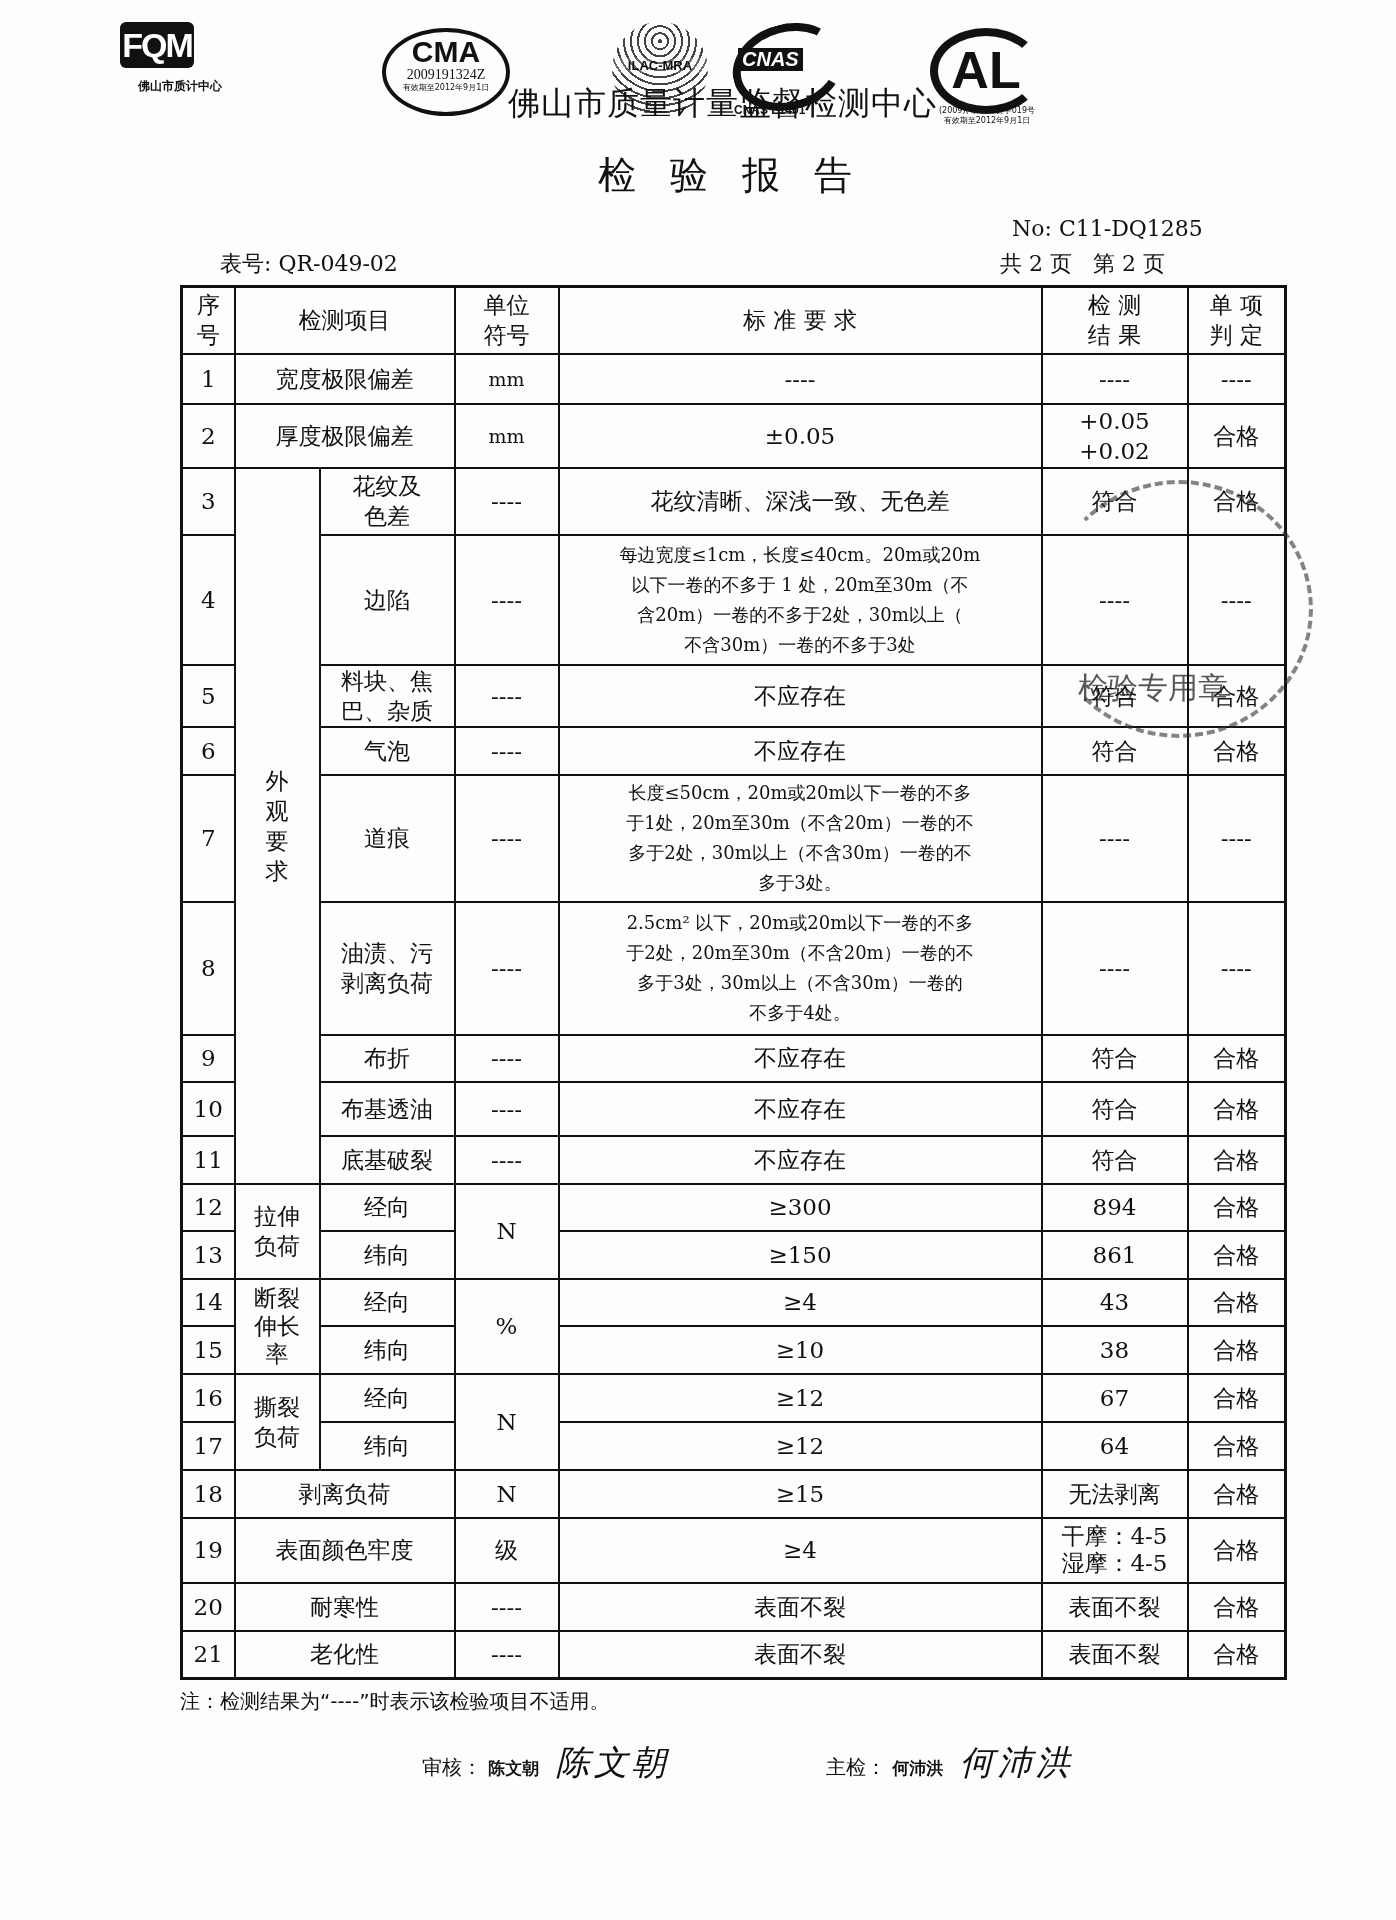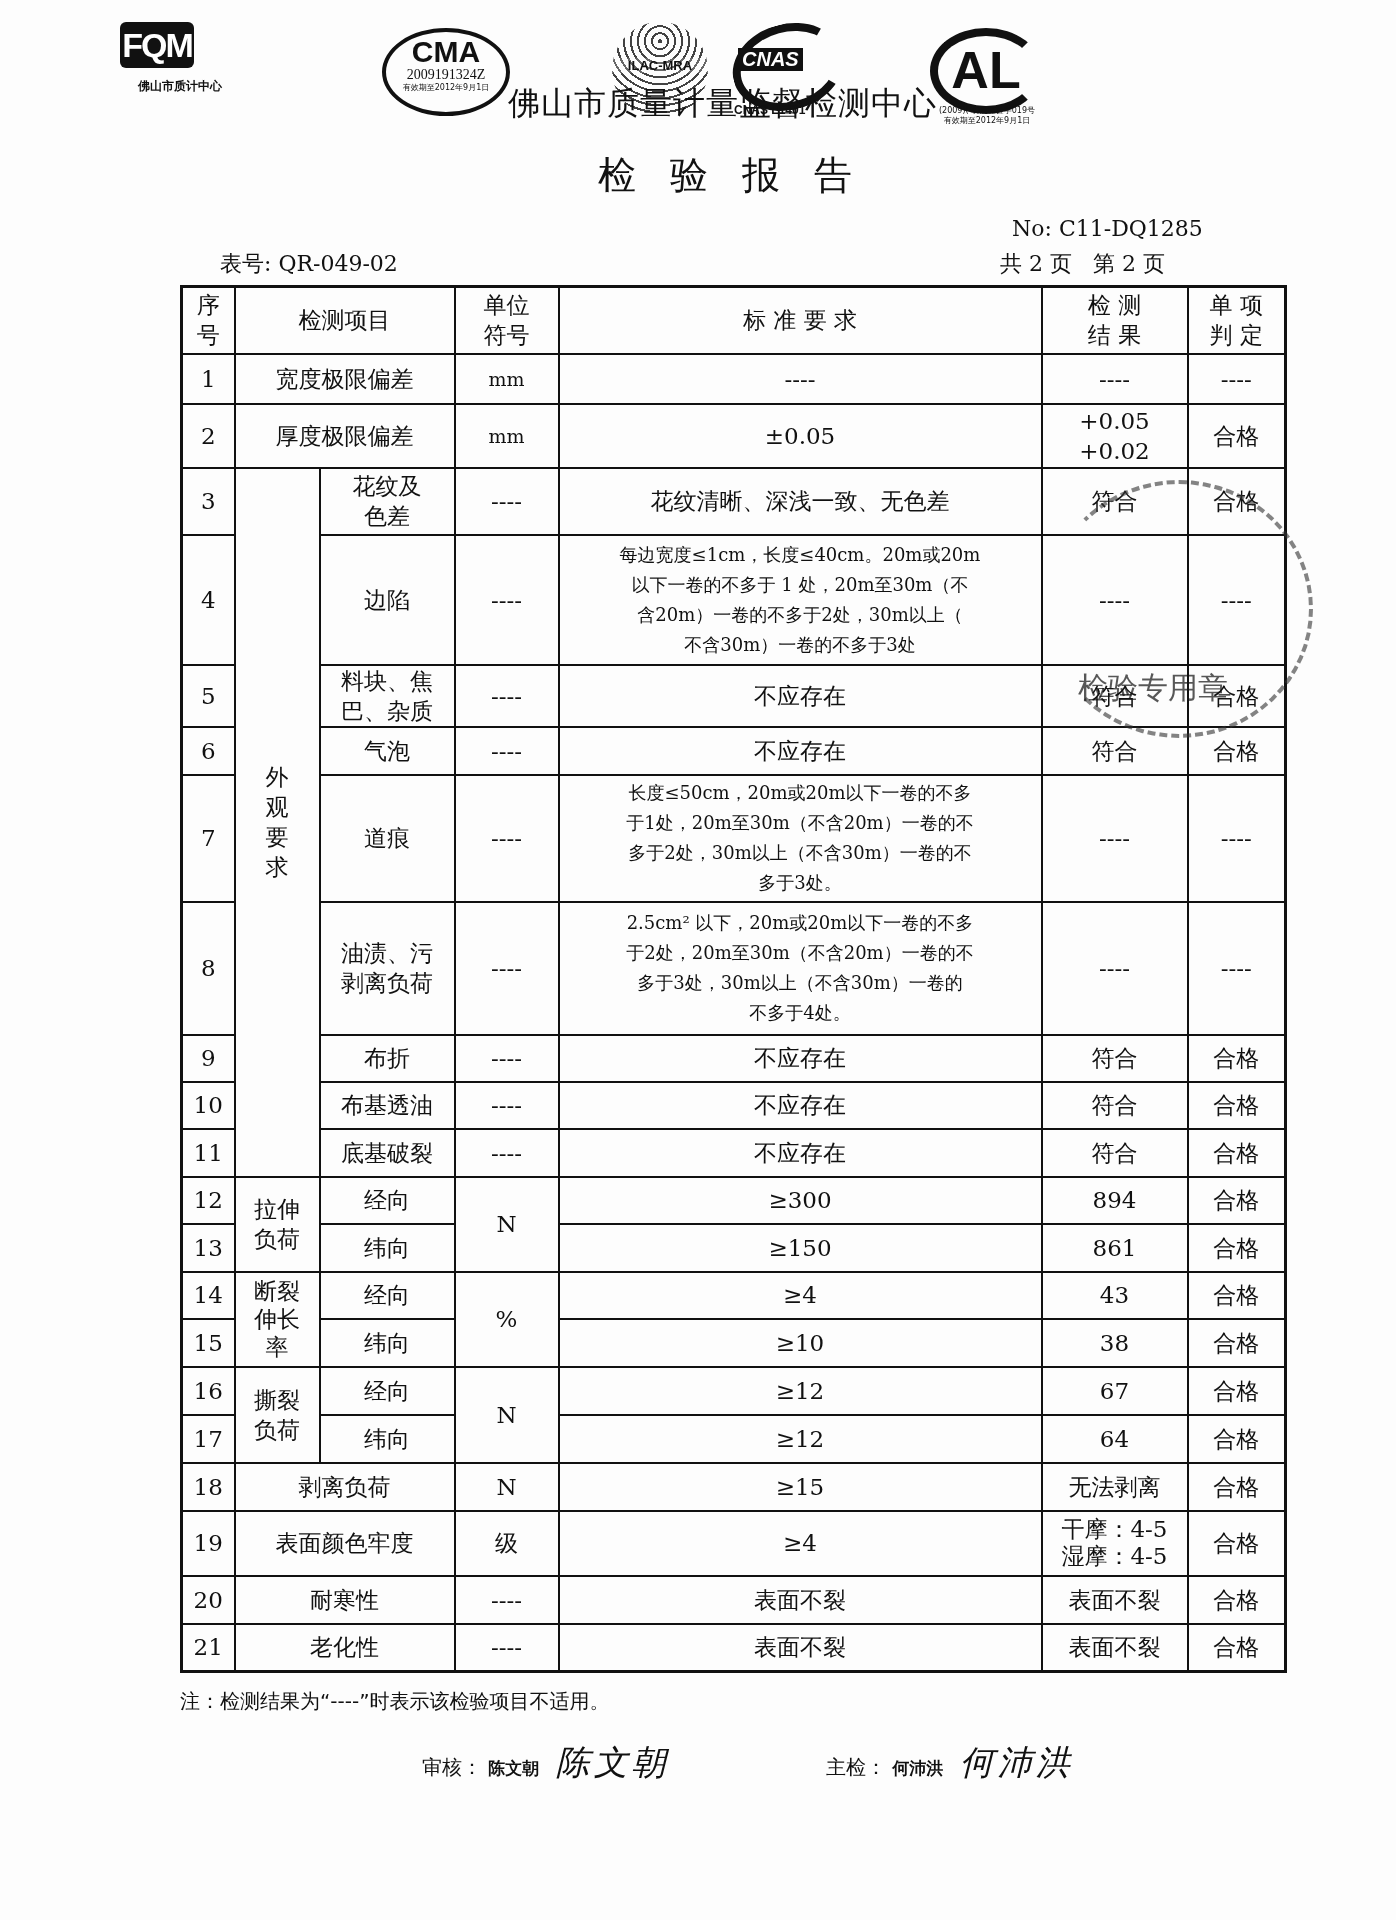--- a/index.html
+++ b/index.html
@@ -213,21 +213,21 @@
 
     <tr style="height:47px">
       <td class="seq">9</td>
       <td>布折</td>
       <td class="dash">----</td>
       <td>不应存在</td>
       <td>符合</td>
       <td>合格</td>
     </tr>
 
-    <tr style="height:47px">
+    <tr style="height:54px">
       <td class="seq">10</td>
       <td>布基透油</td>
       <td class="dash">----</td>
       <td>不应存在</td>
       <td>符合</td>
       <td>合格</td>
     </tr>
 
     <tr style="height:48px">
       <td class="seq">11</td>

